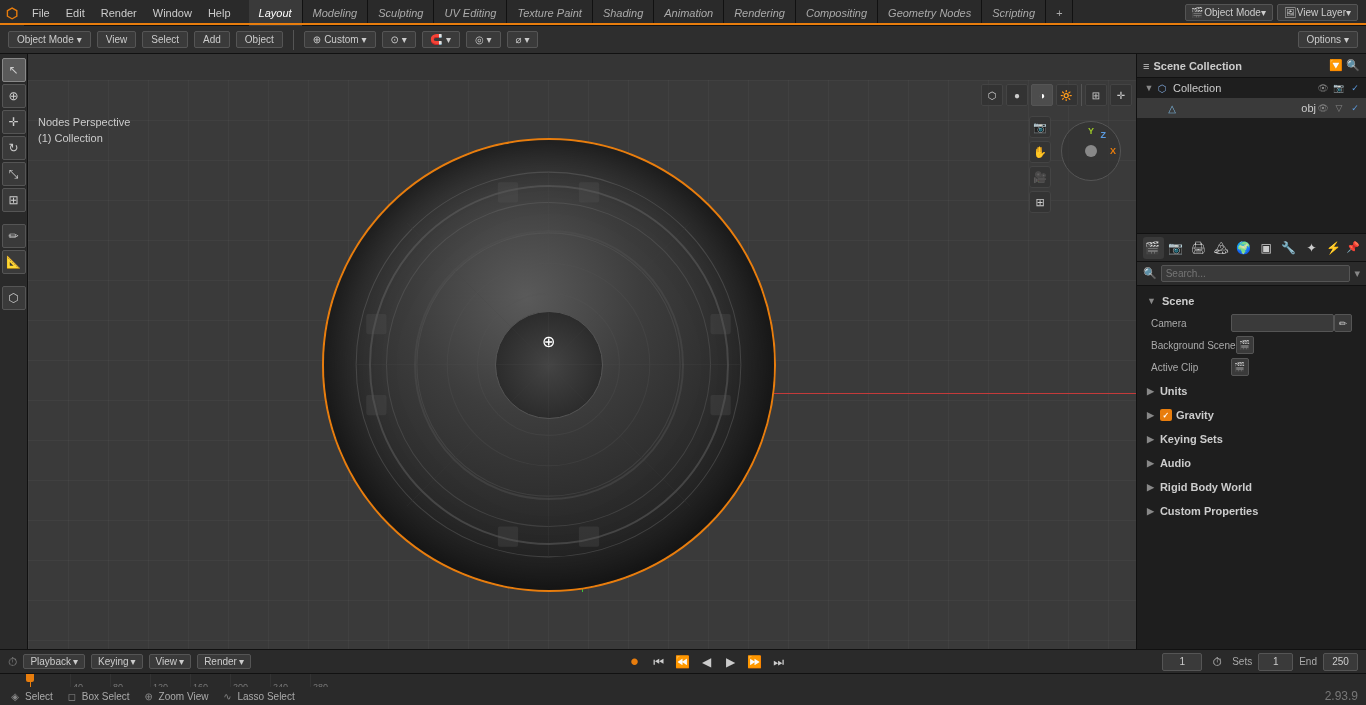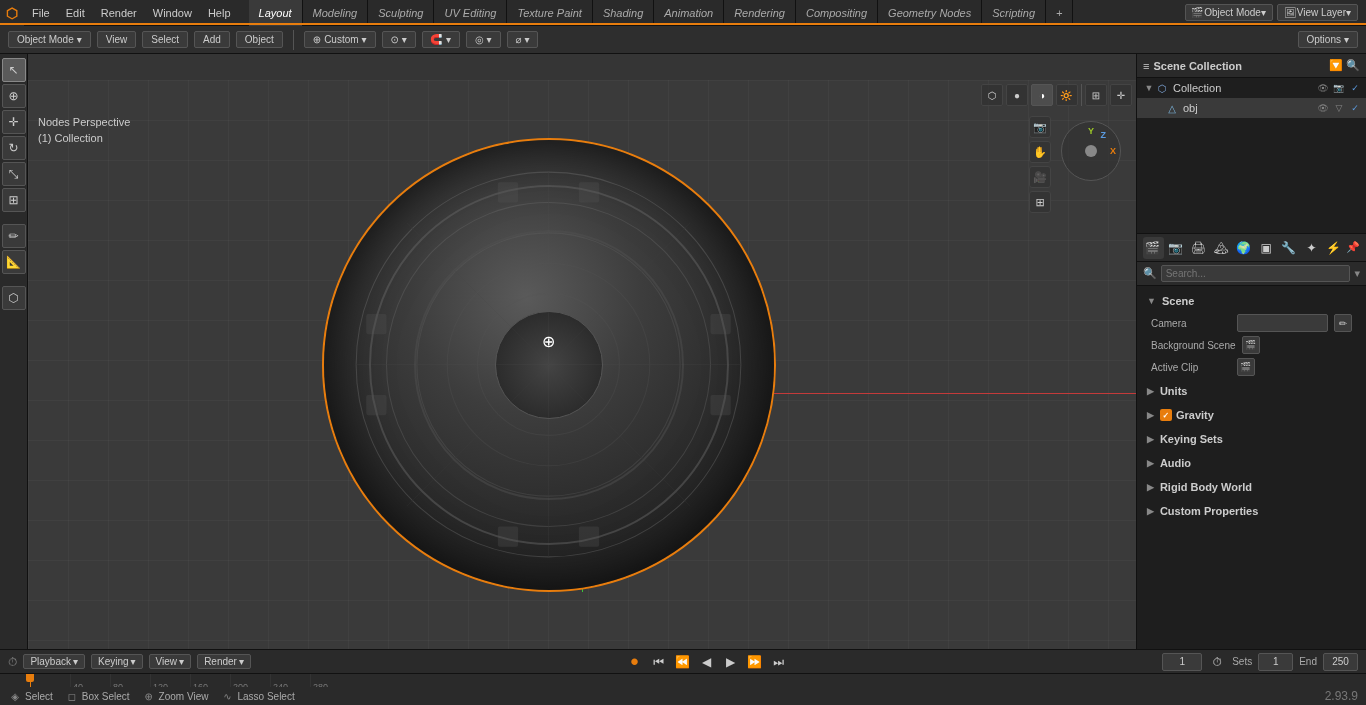--- a/index.html
+++ b/index.html
@@ -245,21 +245,20 @@
     }
     .props-section-arrow {
       margin-right: 6px;
       color: #888;
       font-size: 9px;
     }
     .props-row {
       height: 22px;
       display: flex; align-items: center;
       padding: 0 10px;
-      gap: 6px;
     }
     .props-label {
       color: #aaa;
       font-size: 10px;
       min-width: 80px;
     }
     .props-value {
       flex: 1;
       height: 18px;
       background: #3a3a3a;
@@ -667,21 +666,21 @@
     <span style="flex:1;">Collection</span>
     <div class="outliner-controls">
       <div class="outliner-ctrl-btn">👁</div>
       <div class="outliner-ctrl-btn">📷</div>
       <div class="outliner-ctrl-btn" style="color:#5b9be0;">✓</div>
     </div>
   </div>
 
   <div class="outliner-item" style="padding-left:28px; background:#3a3a3a;">
     <div class="outliner-icon" style="color:#7ab2d9;">△</div>
-    <span style="flex:1;">obj</span>
+    <span style="flex:1;text-align:right;">obj</span>
     <div class="outliner-controls">
       <div class="outliner-ctrl-btn">👁</div>
       <div class="outliner-ctrl-btn">▽</div>
       <div class="outliner-ctrl-btn" style="color:#5b9be0;">✓</div>
     </div>
   </div>
 </div>
 
 <div id="properties-panel">
   <div id="props-header">

